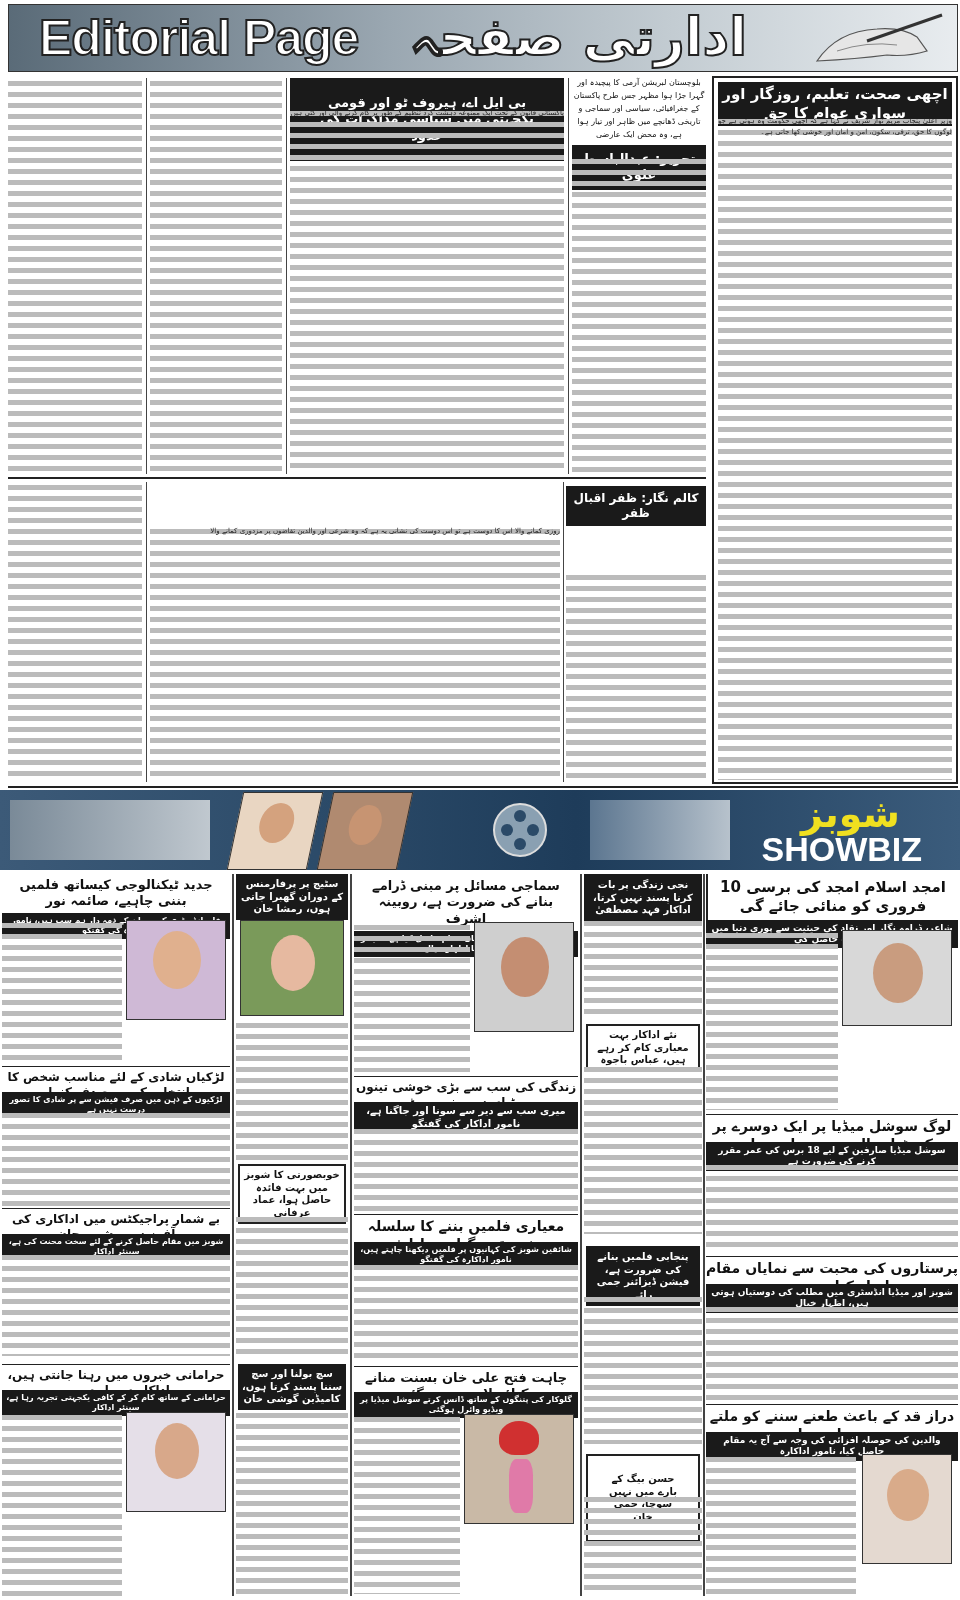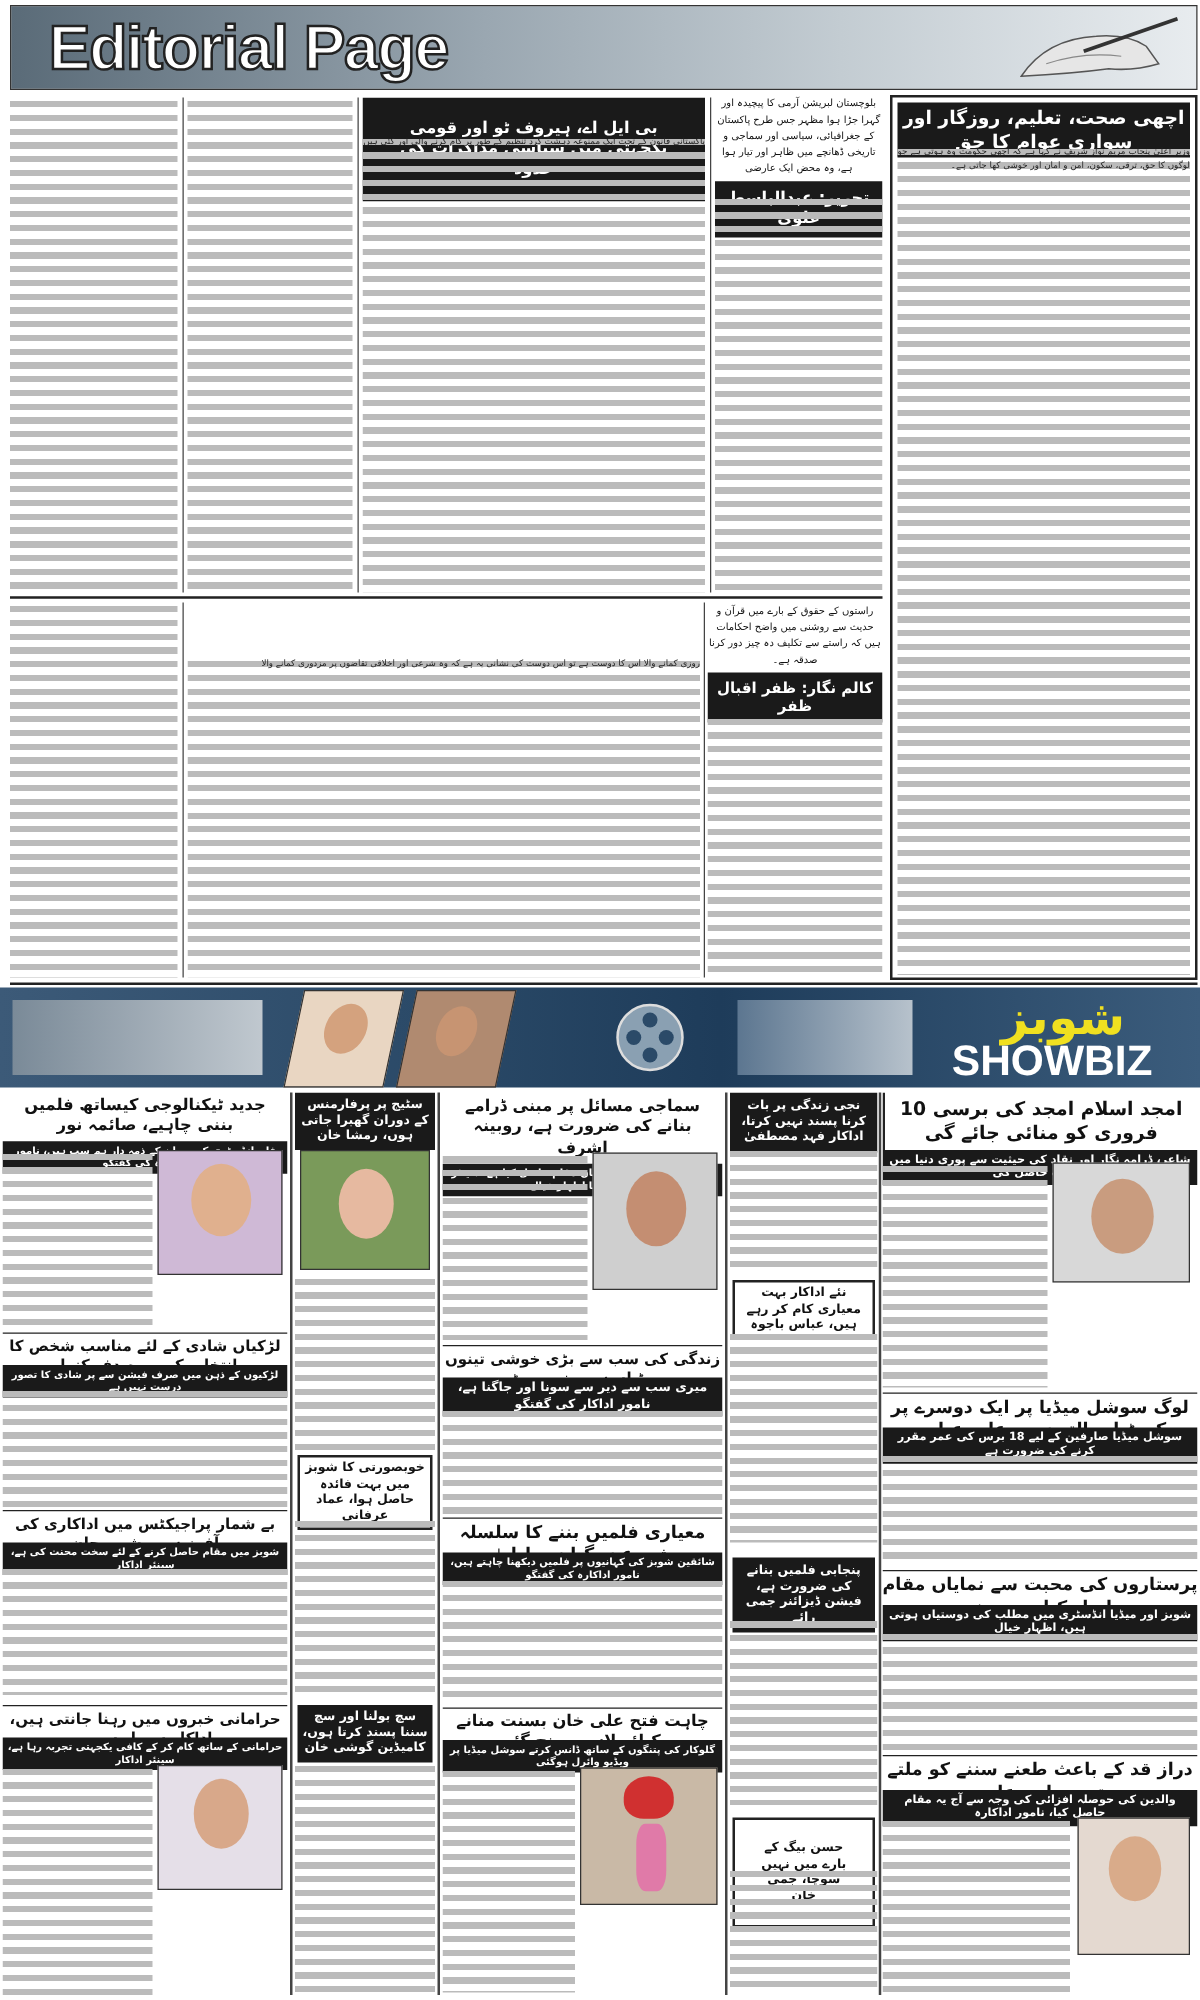--- a/index.html
+++ b/index.html
@@ -21,20 +21,21 @@
 .sb-ur{position:absolute;right:60px;top:2px;font-size:38px;font-weight:bold;color:#f0e020;direction:rtl}
 .sb-en{position:absolute;right:38px;top:40px;font-family:"Liberation Sans",sans-serif;font-size:34px;font-weight:bold;color:#fff}
 .photo{position:absolute;border:1px solid #333;overflow:hidden}
 .face{position:absolute;border-radius:50%}
 </style>
 </head>
 <body>
 
 <div class="abs banner">
   <div class="en">Editorial Page</div>
+  <div class="ur">ادارتی صفحہ</div>
   <svg class="hand" viewBox="0 0 140 56">
     <path d="M10 50 Q30 20 70 18 Q95 16 110 26 L120 40 Q100 46 80 44 Q50 48 10 50Z" fill="#e6e6e6" stroke="#555" stroke-width="1.2"></path>
     <path d="M60 30 L135 4" stroke="#333" stroke-width="3"></path>
     <path d="M30 40 Q60 30 90 34" stroke="#888" fill="none"></path>
   </svg>
 </div>
 
 <div class="abs boxed" style="left:712px;top:76px;width:246px;height:708px">
   <div class="hdr" style="margin:4px 4px 2px;font-size:15px">اچھی صحت، تعلیم، روزگار اور سواری عوام کا حق</div>
   <div class="txt" style="position:absolute;left:4px;right:4px;top:38px;height:664px">
@@ -58,28 +59,27 @@
 <div class="vline" style="left:286px;top:78px;height:396px"></div>
 
 <div class="col txt" style="left:150px;top:78px;width:132px;height:396px"></div>
 <div class="vline" style="left:146px;top:78px;height:396px"></div>
 <div class="col txt" style="left:8px;top:78px;width:134px;height:396px"></div>
 
 <div class="hline" style="left:8px;top:477px;width:698px"></div>
 
 <div class="col" style="left:150px;top:482px;width:410px;height:300px">
   <div class="txt" style="position:absolute;top:44px;left:0;right:0;height:256px">
-    <span>روزی کمانے والا اس کا دوست ہے تو اس دوست کی نشانی یہ ہے کہ وہ شرعی اور اخلاقی تقاضوں پر مزدوری کمانے والا</span>
+    <span>روزی کمانے والا اس کا دوست ہے تو اس دوست کی نشانی یہ ہے کہ وہ شرعی اور والدین تقاضوں پر مزدوری کمانے والا</span>
   </div>
 </div>
 <div class="vline" style="left:146px;top:482px;height:300px"></div>
 <div class="col txt" style="left:8px;top:482px;width:134px;height:300px"></div>
 
 <div class="col" style="left:566px;top:482px;width:140px;height:300px">
-  <div class="hdr-w" style="font-size:8px;line-height:13px;font-weight:normal">راستوں کے حقوق کے بارے میں قرآن و حدیث سے روشنی میں واضح احکامات ہیں کہ راستے سے تکلیف دہ چیز دور کرنا صدقہ ہے۔</div>
   <div class="hdr" style="margin-top:4px;font-size:12px;padding:5px">کالم نگار: ظفر اقبال ظفر</div>
   <div class="txt" style="position:absolute;top:90px;left:0;right:0;height:210px"></div>
 </div>
 <div class="vline" style="left:563px;top:482px;height:300px"></div>
 
 <div class="hline" style="left:8px;top:786px;width:950px"></div>
 
 <div class="abs showbiz">
   <div class="photo" style="left:10px;top:10px;width:200px;height:60px;background:linear-gradient(90deg,#7a8a98,#c0c8cf);border:none"></div>
   <div class="photo" style="left:235px;top:2px;width:80px;height:78px;background:#e9d6c2;transform:skewX(-12deg)">

